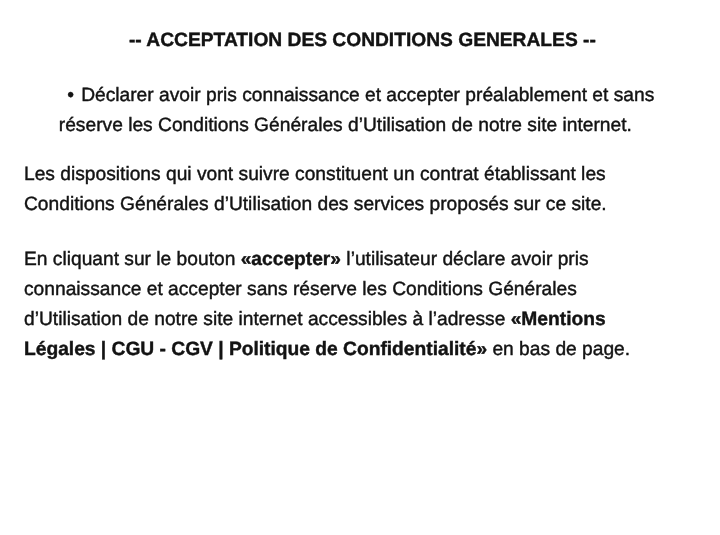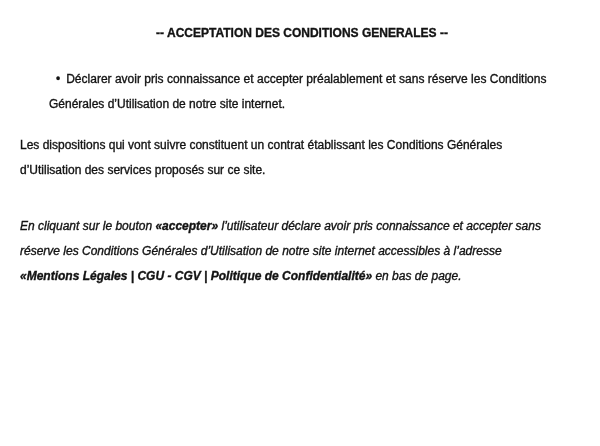--- a/index.html
+++ b/index.html
@@ -9,42 +9,42 @@
   }
   .page {
     position: relative;
     width: 600px;
     height: 446px;
     box-sizing: border-box;
     padding: 21px 40px 0 20px;
     background: #ffffff;
     color: #131313;
     font-family: "Liberation Sans", sans-serif;
-    font-size: 12px;
+    font-size: 16px;
     line-height: 25px;
     -webkit-text-stroke: 0.35px #131313;
     overflow: hidden;
   }
   .title {
     font-weight: 700;
     text-align: center;
     margin: 0 0 0 24px;
     white-space: nowrap;
   }
   p { margin: 0; }
   .intro  { margin-top: 18px; }
   .bullet {
     margin-top: 21px;
     margin-left: 29px;
     margin-right: 12px;
     text-indent: 7px;
   }
   .marker { margin-right: 6px; }
   .para3  { margin-top: 16px; }
-  .para4  { margin-top: 31px; font-style: italic; }
+  .para4  { margin-top: 21px; }
   .b      { font-weight: 700; }
 </style>
 </head>
 <body>
 
 <div class="page">
 
   <div class="title">-- ACCEPTATION DES CONDITIONS GENERALES --</div>
 
 

